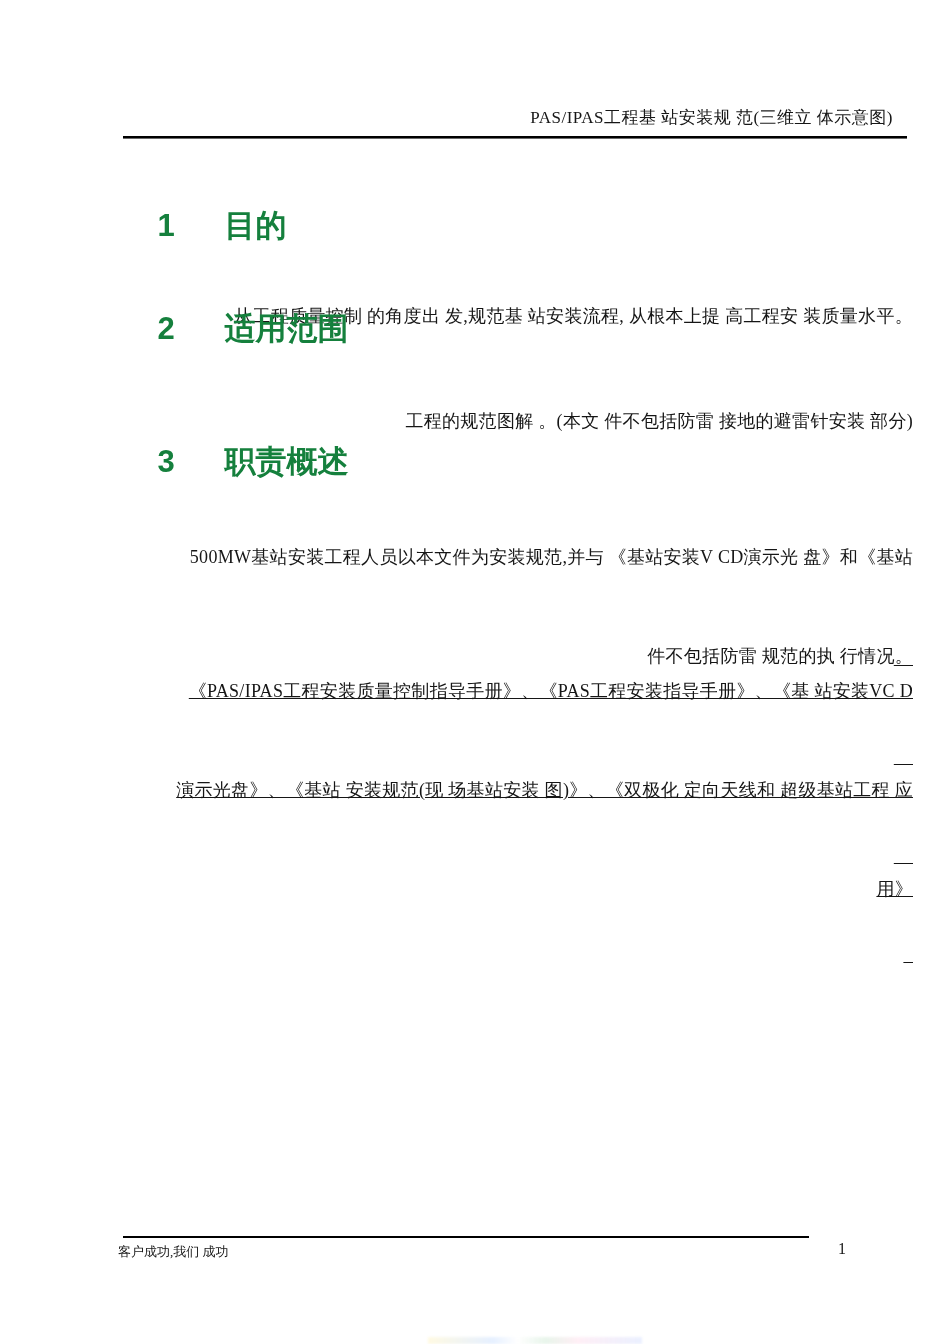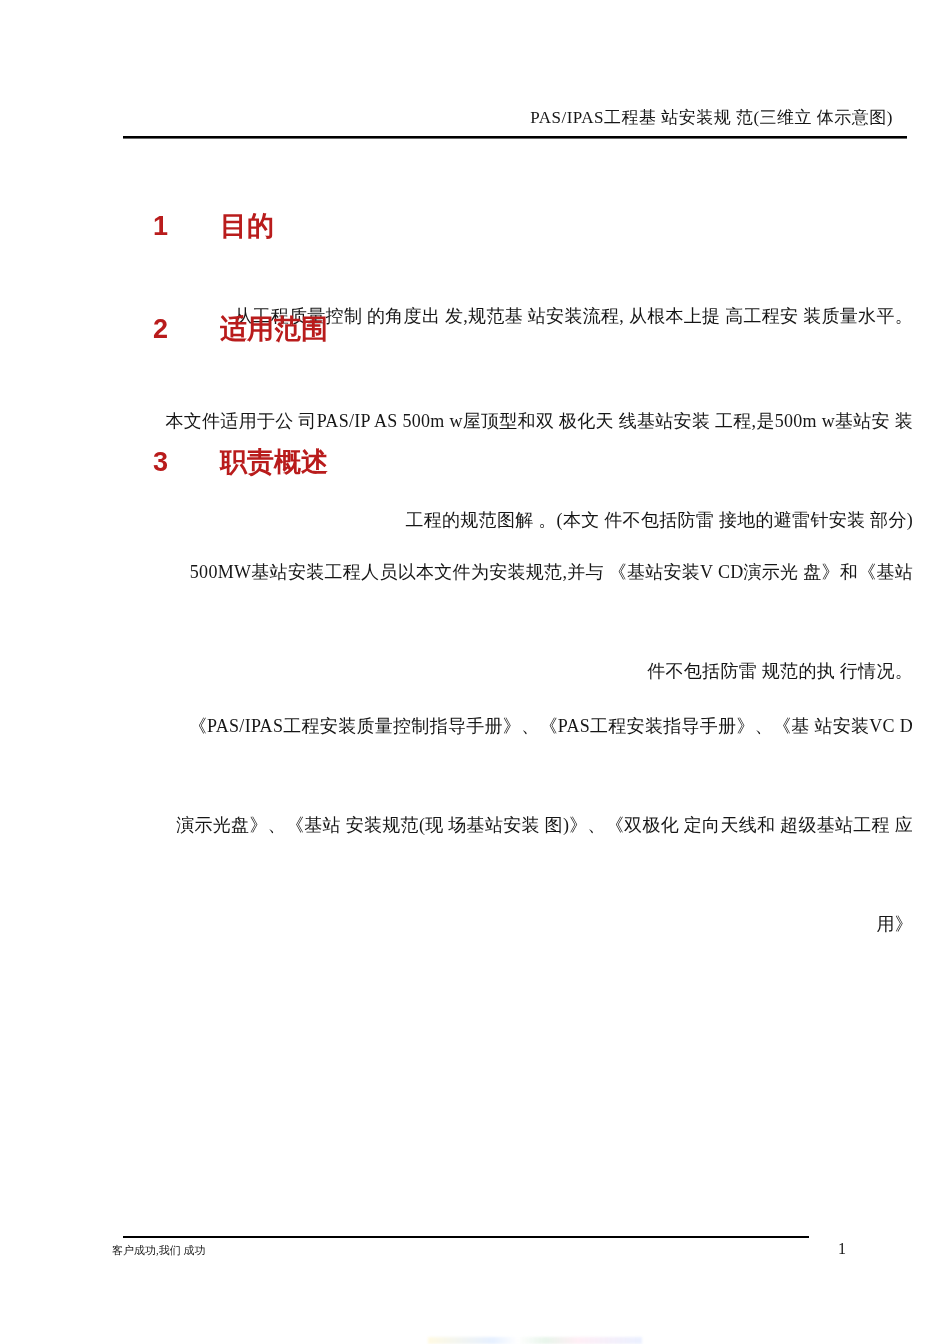--- a/index.html
+++ b/index.html
@@ -34,23 +34,23 @@
     width: 784px;
     height: 3px;
     background: linear-gradient(#000000 0 60%, #6a6a6a 60% 100%);
   }
 
   
   .section-heading {
     left: 123px;
     font-family: "Liberation Sans", sans-serif;
     font-weight: 700;
-    font-size: 27px;
+    font-size: 31px;
     line-height: 30px;
-    color: #b91c1c;
+    color: #15803d;
     white-space: pre;
   }
   .section-number {
     display: inline-block;
     width: 67px;
   }
 
   
   .paragraph {
     left: 123px;
@@ -66,23 +66,23 @@
 
   
   .footer-rule {
     left: 123px;
     top: 1236px;
     width: 686px;
     height: 2px;
     background: #000000;
   }
   .footer-slogan {
-    left: 112px;
+    left: 118px;
     top: 1243px;
-    font-size: 11px;
+    font-size: 13px;
     white-space: pre;
   }
   .footer-page-number {
     left: 838px;
     top: 1240px;
     font-size: 16px;
   }
 
   
   .bottom-watermark {
@@ -109,33 +109,32 @@
     <span class="section-number">1</span><span>目的</span>
   </div>
   <div class="abs paragraph" style="top:234px;">
     <div class="line indent">从工程质量控制 的角度出 发,规范基 站安装流程, 从根本上提 高工程安 装质量水平。</div>
   </div>
 
   <div class="abs section-heading" style="top:284px;">
     <span class="section-number">2</span><span>适用范围</span>
   </div>
   <div class="abs paragraph" style="top:339px;">
-    <div class="line indent">本文件适用于公 司PAS/IP AS 500m w屋顶型和双 极化天 线基站安装 工程,是500m w基站安 装</div>
     <div class="line">工程的规范图解 。(本文 件不包括防雷 接地的避雷针安装 部分)</div>
   </div>
 
   <div class="abs section-heading" style="top:417px;">
     <span class="section-number">3</span><span>职责概述</span>
   </div>
-  <div class="abs paragraph" style="top:490px;">
+  <div class="abs paragraph" style="top:475px;">
     <div class="line indent">500MW基站安装工程人员以本文件为安装规范,并与 《基站安装V CD演示光 盘》和《基站</div>
     <div class="line">件不包括防雷 规范的执 行情况。</div>
   </div>
 
-  <div class="abs paragraph" style="top:644px;">
+  <div class="abs paragraph" style="top:609px;text-decoration:underline;">
     <div class="line indent">《PAS/IPAS工程安装质量控制指导手册》、《PAS工程安装指导手册》、《基 站安装VC D</div>
     <div class="line">演示光盘》、《基站 安装规范(现 场基站安装 图)》、《双极化 定向天线和 超级基站工程 应</div>
     <div class="line">用》</div>
   </div>
 
   <div class="abs footer-rule"></div>
   <div class="abs footer-slogan">客户成功,我们 成功</div>
   <div class="abs footer-page-number">1</div>
 
   <div class="abs bottom-watermark"></div>

